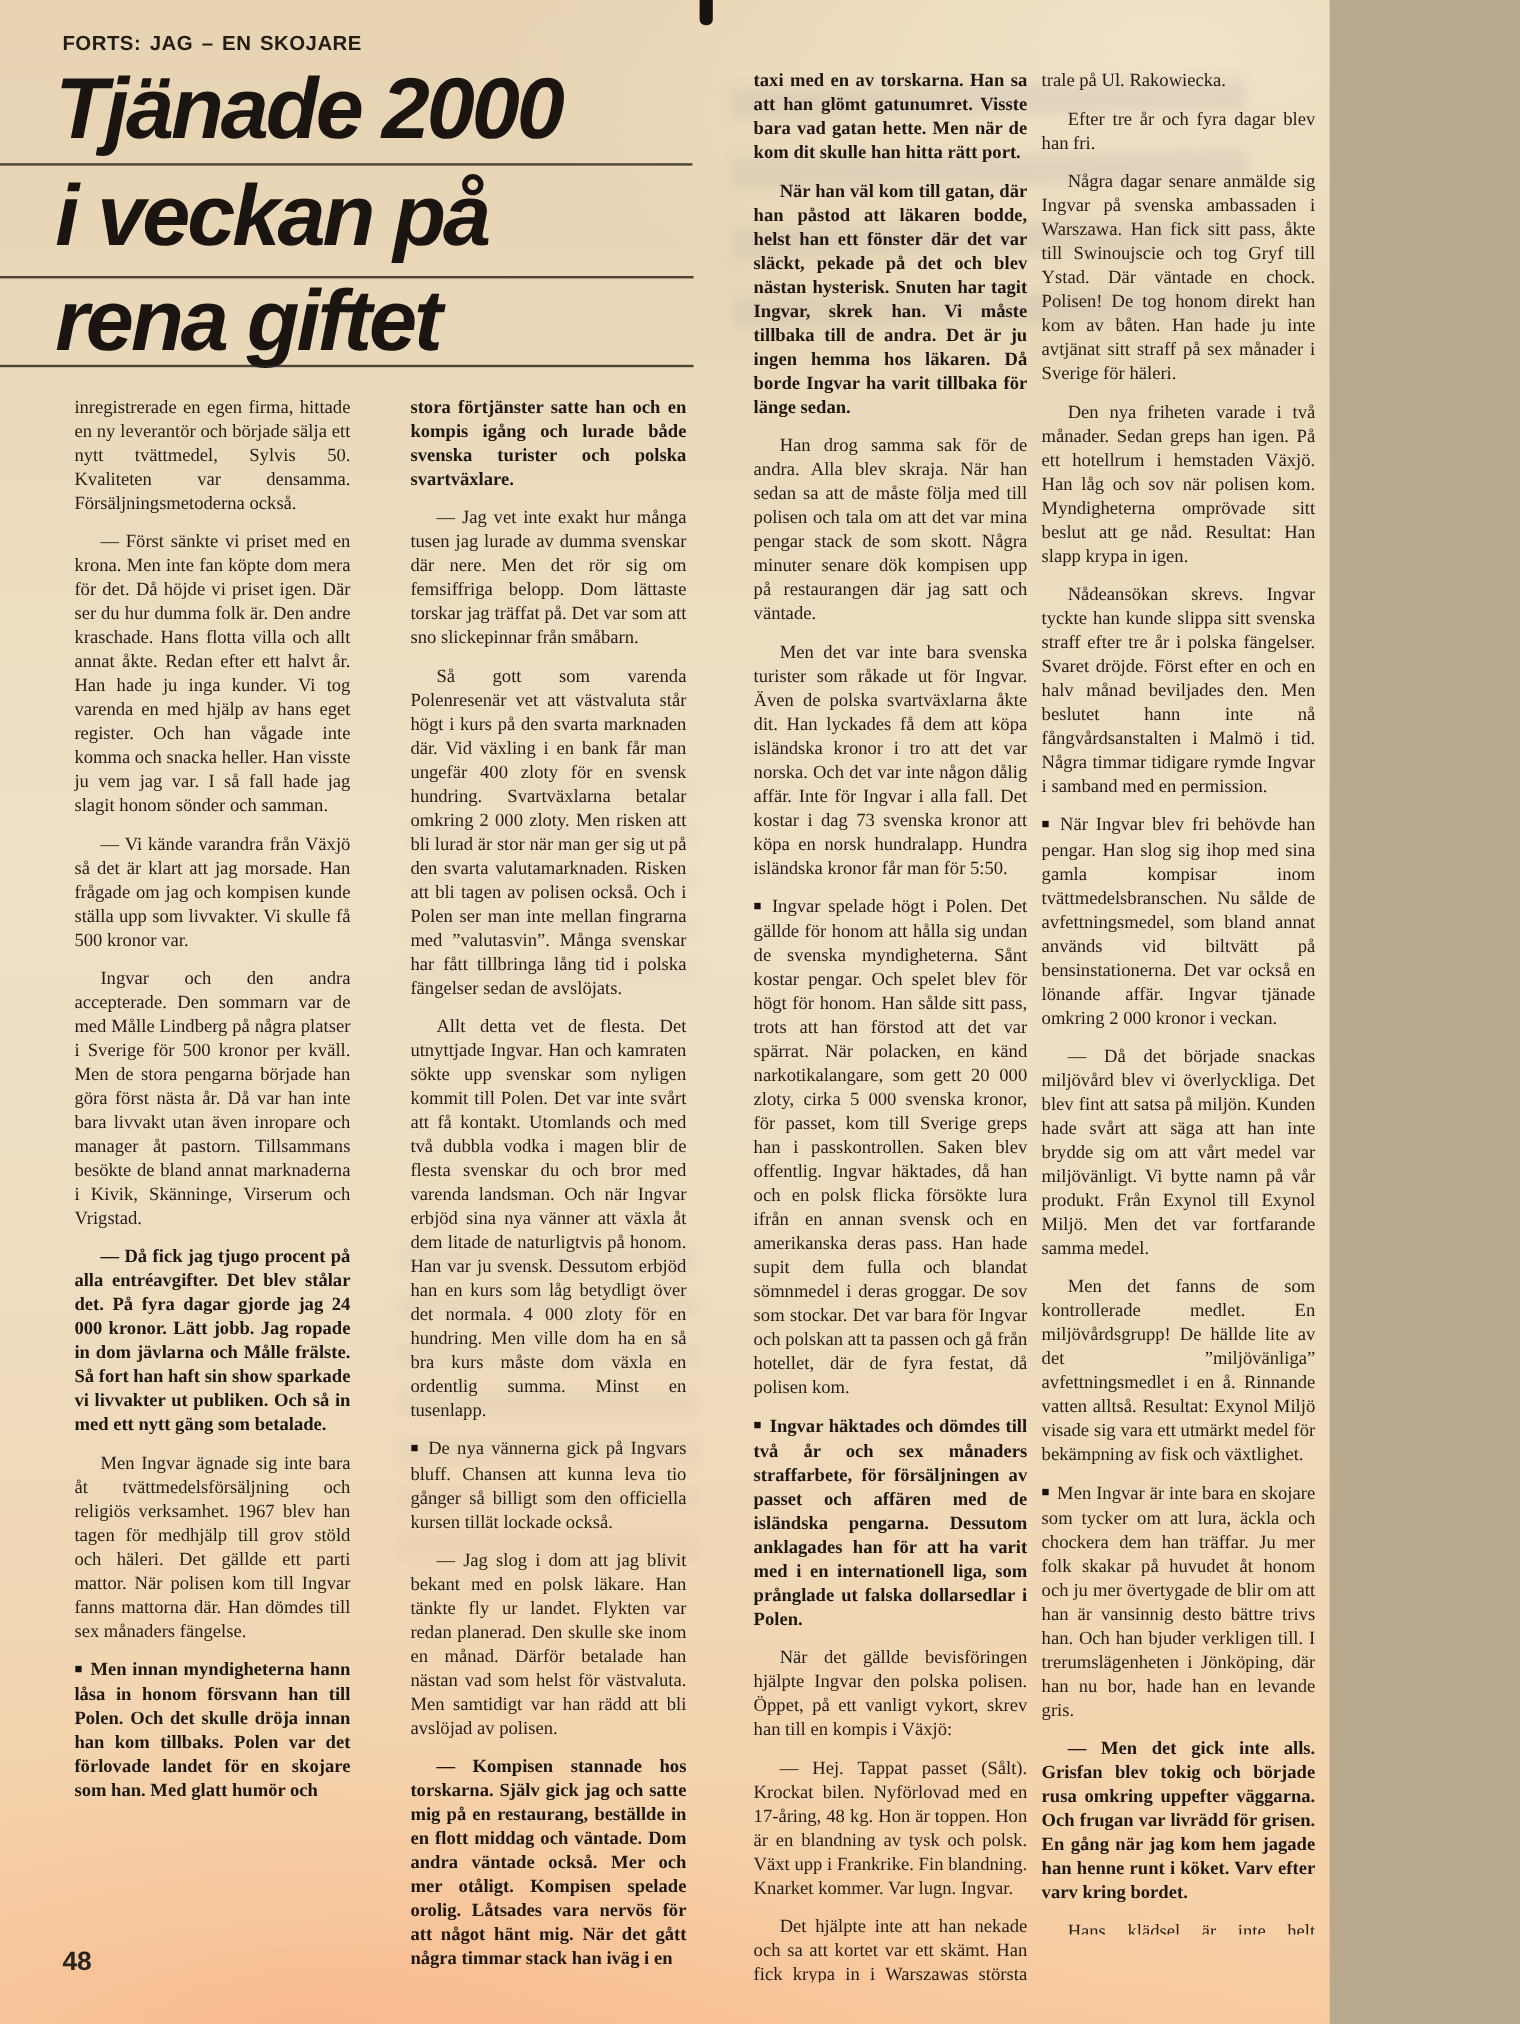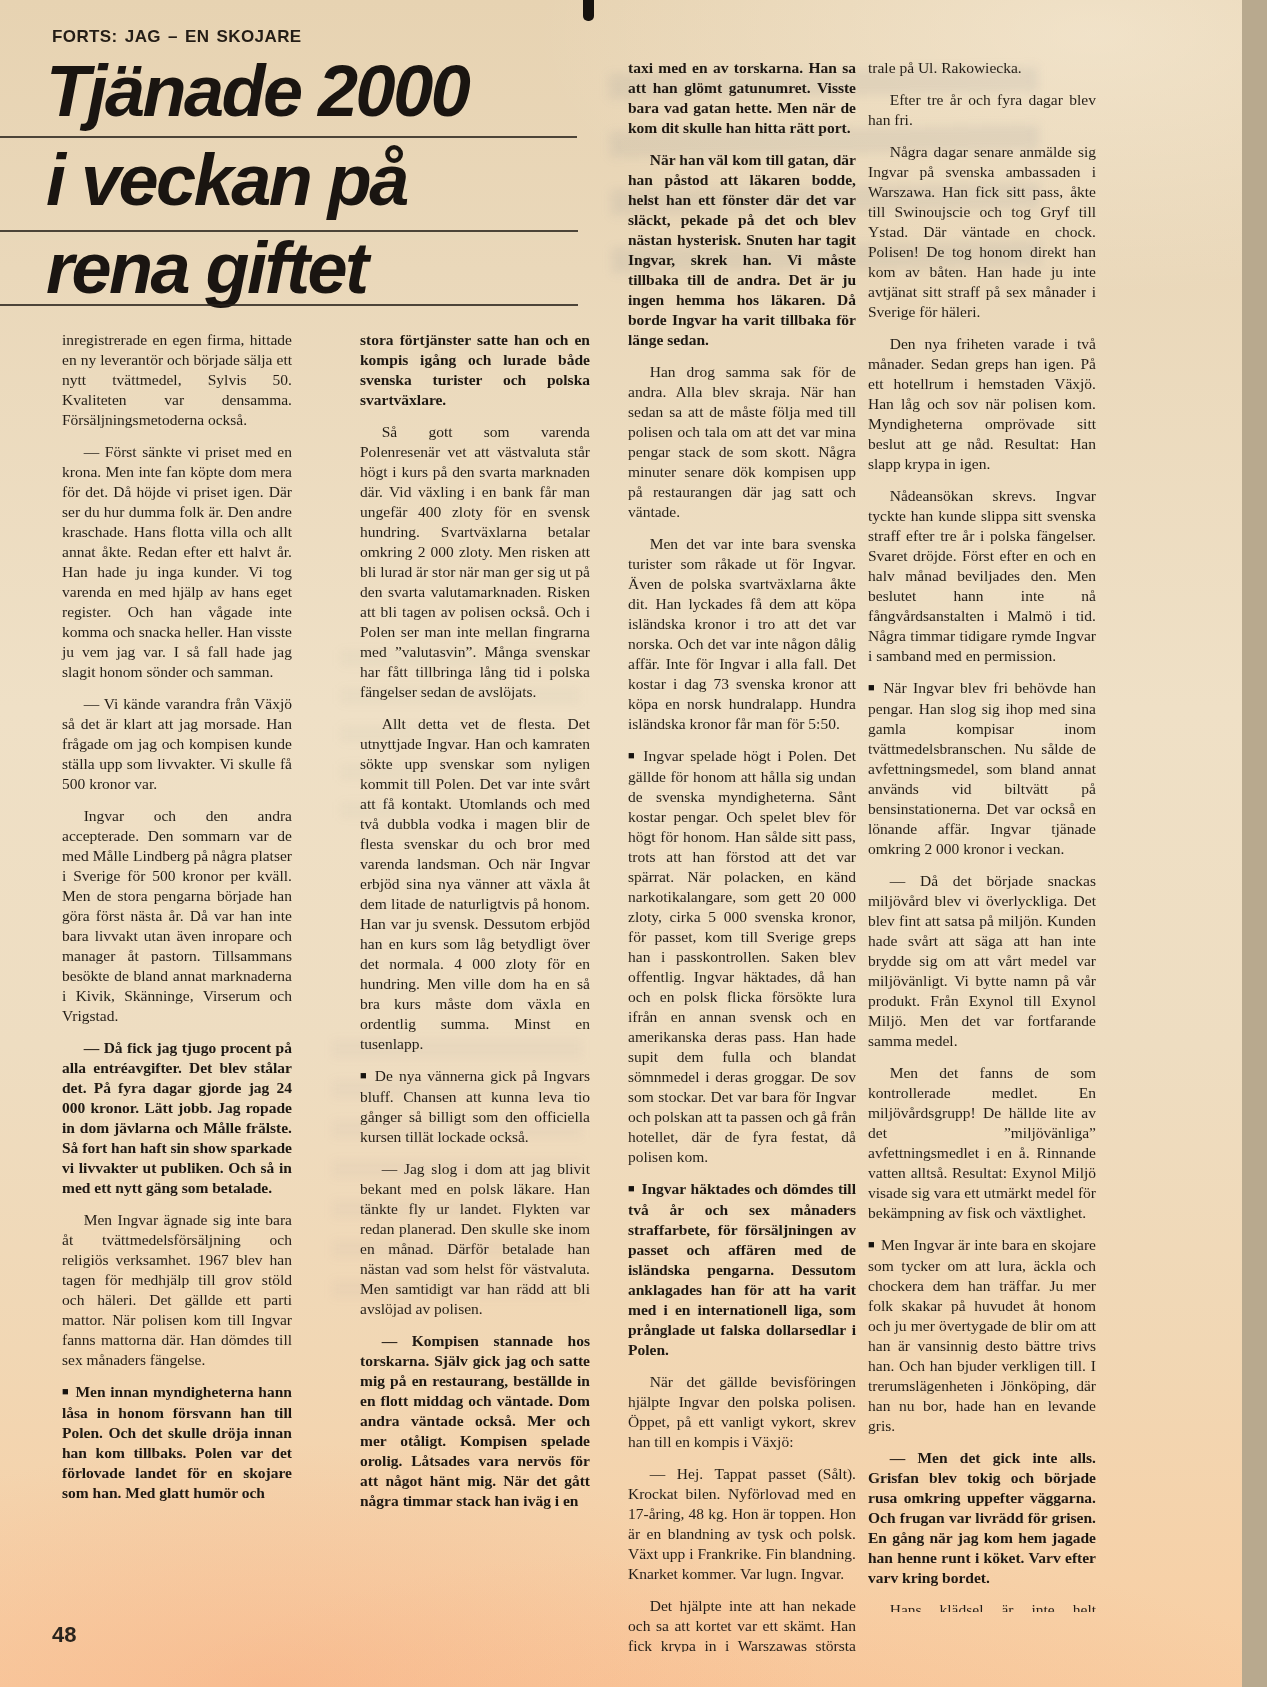--- a/index.html
+++ b/index.html
@@ -1,17 +1,17 @@
 <!DOCTYPE html>
 <html><head>
 <meta charset="utf-8">
 <style>
   html,body{margin:0;padding:0;background:#b8a98e;}
   .page{
-    position:relative;width:1242px;height:1687px;overflow:hidden;
+    position:relative;width:1108px;height:1687px;overflow:hidden;
     font-family:"Liberation Serif","DejaVu Serif",serif;color:#241e17;
     background:
       radial-gradient(900px 420px at 88% 2%, rgba(255,248,233,0.40), transparent 62%),
       radial-gradient(760px 340px at 22% 100%, rgba(248,150,105,0.30), transparent 72%),
       radial-gradient(900px 300px at 60% 104%, rgba(250,170,120,0.28), transparent 70%),
       linear-gradient(180deg,#e7d3b2 0%,#ead8ba 16%,#efe0c6 42%,#eeddc1 62%,#f1d7b4 80%,#f7d0a6 96%,#f8cda2 100%);
   }
   .foldmark{position:absolute;left:583px;top:0;width:11px;height:21px;background:#17130f;border-radius:0 0 5px 5px;}
   .kicker{
     position:absolute;left:52px;top:27px;
@@ -25,21 +25,21 @@
     font-style:italic;font-weight:700;font-size:72px;line-height:1;
     letter-spacing:-2.5px;color:#1a1511;white-space:nowrap;
   }
   .hline1{top:55px;} .hline2{top:144px;text-align:right;} .hline3{top:232px;}
   .rule{position:absolute;left:0;height:2px;background:rgba(42,35,28,0.82);}
   .rule1{top:136px;width:577px;}
   .rule2{top:230px;width:578px;}
   .rule3{top:304px;width:578px;}
   .col{position:absolute;overflow:hidden;font-size:15.5px;line-height:20px;text-align:justify;}
   .col1{left:50px; top:318px;width:254px;height:1322px;}
-  .col2{left:348px;top:318px;width:254px;height:1330px;}
+  .col2{left:330px;top:318px;width:254px;height:1330px;}
   .col3{left:616px;top:46px; width:252px;height:1606px;}
   .col4{left:856px;top:46px; width:252px;height:1566px;}
   .para{margin:12px;text-indent:1.4em;}
   .para.flush{text-indent:0;}
   .para.bold{font-weight:700;color:#1e1812;}
   .sq{font-size:11px;letter-spacing:0;padding-right:6px;position:relative;top:-2px;color:#17130f;}
   .endsq{float:right;font-size:13px;color:#17130f;margin-left:6px;}
   .pagenum{
     position:absolute;left:52px;top:1622px;
     font-family:"Liberation Sans","DejaVu Sans",sans-serif;
@@ -78,20 +78,21 @@
       <p class="para flush">inregistrerade en egen firma, hittade en ny leverantör och började sälja ett nytt tvättmedel, Sylvis 50. Kvaliteten var densamma. Försäljningsmetoderna också.</p>
       <p class="para">— Först sänkte vi priset med en krona. Men inte fan köpte dom mera för det. Då höjde vi priset igen. Där ser du hur dumma folk är. Den andre kraschade. Hans flotta villa och allt annat åkte. Redan efter ett halvt år. Han hade ju inga kunder. Vi tog varenda en med hjälp av hans eget register. Och han vågade inte komma och snacka heller. Han visste ju vem jag var. I så fall hade jag slagit honom sönder och samman.</p>
       <p class="para">— Vi kände varandra från Växjö så det är klart att jag morsade. Han frågade om jag och kompisen kunde ställa upp som livvakter. Vi skulle få 500 kronor var.</p>
       <p class="para">Ingvar och den andra accepterade. Den sommarn var de med Målle Lindberg på några platser i Sverige för 500 kronor per kväll. Men de stora pengarna började han göra först nästa år. Då var han inte bara livvakt utan även inropare och manager åt pastorn. Tillsammans besökte de bland annat marknaderna i Kivik, Skänninge, Virserum och Vrigstad.</p>
       <p class="para bold">— Då fick jag tjugo procent på alla entréavgifter. Det blev stålar det. På fyra dagar gjorde jag 24 000 kronor. Lätt jobb. Jag ropade in dom jävlarna och Målle frälste. Så fort han haft sin show sparkade vi livvakter ut publiken. Och så in med ett nytt gäng som betalade.</p>
       <p class="para">Men Ingvar ägnade sig inte bara åt tvättmedelsförsäljning och religiös verksamhet. 1967 blev han tagen för medhjälp till grov stöld och häleri. Det gällde ett parti mattor. När polisen kom till Ingvar fanns mattorna där. Han dömdes till sex månaders fängelse.</p>
       <p class="para bold flush"><span class="sq">■</span>Men innan myndigheterna hann låsa in honom försvann han till Polen. Och det skulle dröja innan han kom tillbaks. Polen var det förlovade landet för en skojare som han. Med glatt humör och</p>
     </div>
   <div class="col col2">
       <p class="para bold flush">stora förtjänster satte han och en kompis igång och lurade både svenska turister och polska svartväxlare.</p>
+      <p class="para">— Jag vet inte exakt hur många tusen jag lurade av dumma svenskar där nere. Men det rör sig om femsiffriga belopp. Dom lättaste torskar jag träffat på. Det var som att sno slickepinnar från småbarn.</p>
       <p class="para">Så gott som varenda Polenresenär vet att västvaluta står högt i kurs på den svarta marknaden där. Vid växling i en bank får man ungefär 400 zloty för en svensk hundring. Svartväxlarna betalar omkring 2 000 zloty. Men risken att bli lurad är stor när man ger sig ut på den svarta valutamarknaden. Risken att bli tagen av polisen också. Och i Polen ser man inte mellan fingrarna med ”valutasvin”. Många svenskar har fått tillbringa lång tid i polska fängelser sedan de avslöjats.</p>
       <p class="para">Allt detta vet de flesta. Det utnyttjade Ingvar. Han och kamraten sökte upp svenskar som nyligen kommit till Polen. Det var inte svårt att få kontakt. Utomlands och med två dubbla vodka i magen blir de flesta svenskar du och bror med varenda landsman. Och när Ingvar erbjöd sina nya vänner att växla åt dem litade de naturligtvis på honom. Han var ju svensk. Dessutom erbjöd han en kurs som låg betydligt över det normala. 4 000 zloty för en hundring. Men ville dom ha en så bra kurs måste dom växla en ordentlig summa. Minst en tusenlapp.</p>
       <p class="para flush"><span class="sq">■</span>De nya vännerna gick på Ingvars bluff. Chansen att kunna leva tio gånger så billigt som den officiella kursen tillät lockade också.</p>
       <p class="para">— Jag slog i dom att jag blivit bekant med en polsk läkare. Han tänkte fly ur landet. Flykten var redan planerad. Den skulle ske inom en månad. Därför betalade han nästan vad som helst för västvaluta. Men samtidigt var han rädd att bli avslöjad av polisen.</p>
       <p class="para bold">— Kompisen stannade hos torskarna. Själv gick jag och satte mig på en restaurang, beställde in en flott middag och väntade. Dom andra väntade också. Mer och mer otåligt. Kompisen spelade orolig. Låtsades vara nervös för att något hänt mig. När det gått några timmar stack han iväg i en</p>
     </div>
   <div class="col col3">
       <p class="para bold flush">taxi med en av torskarna. Han sa att han glömt gatunumret. Visste bara vad gatan hette. Men när de kom dit skulle han hitta rätt port.</p>
       <p class="para bold">När han väl kom till gatan, där han påstod att läkaren bodde, helst han ett fönster där det var släckt, pekade på det och blev nästan hysterisk. Snuten har tagit Ingvar, skrek han. Vi måste tillbaka till de andra. Det är ju ingen hemma hos läkaren. Då borde Ingvar ha varit tillbaka för länge sedan.</p>
       <p class="para">Han drog samma sak för de andra. Alla blev skraja. När han sedan sa att de måste följa med till polisen och tala om att det var mina pengar stack de som skott. Några minuter senare dök kompisen upp på restaurangen där jag satt och väntade.</p>

